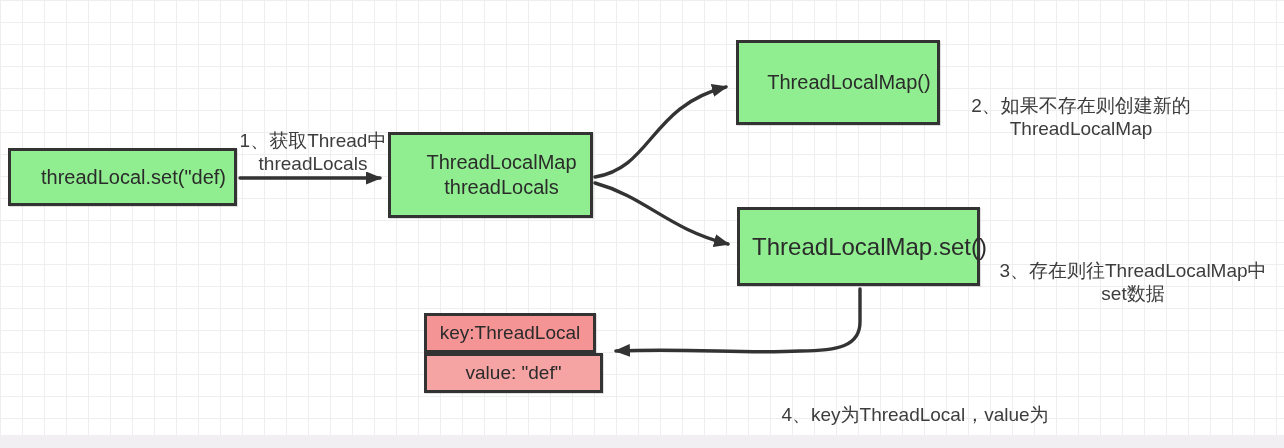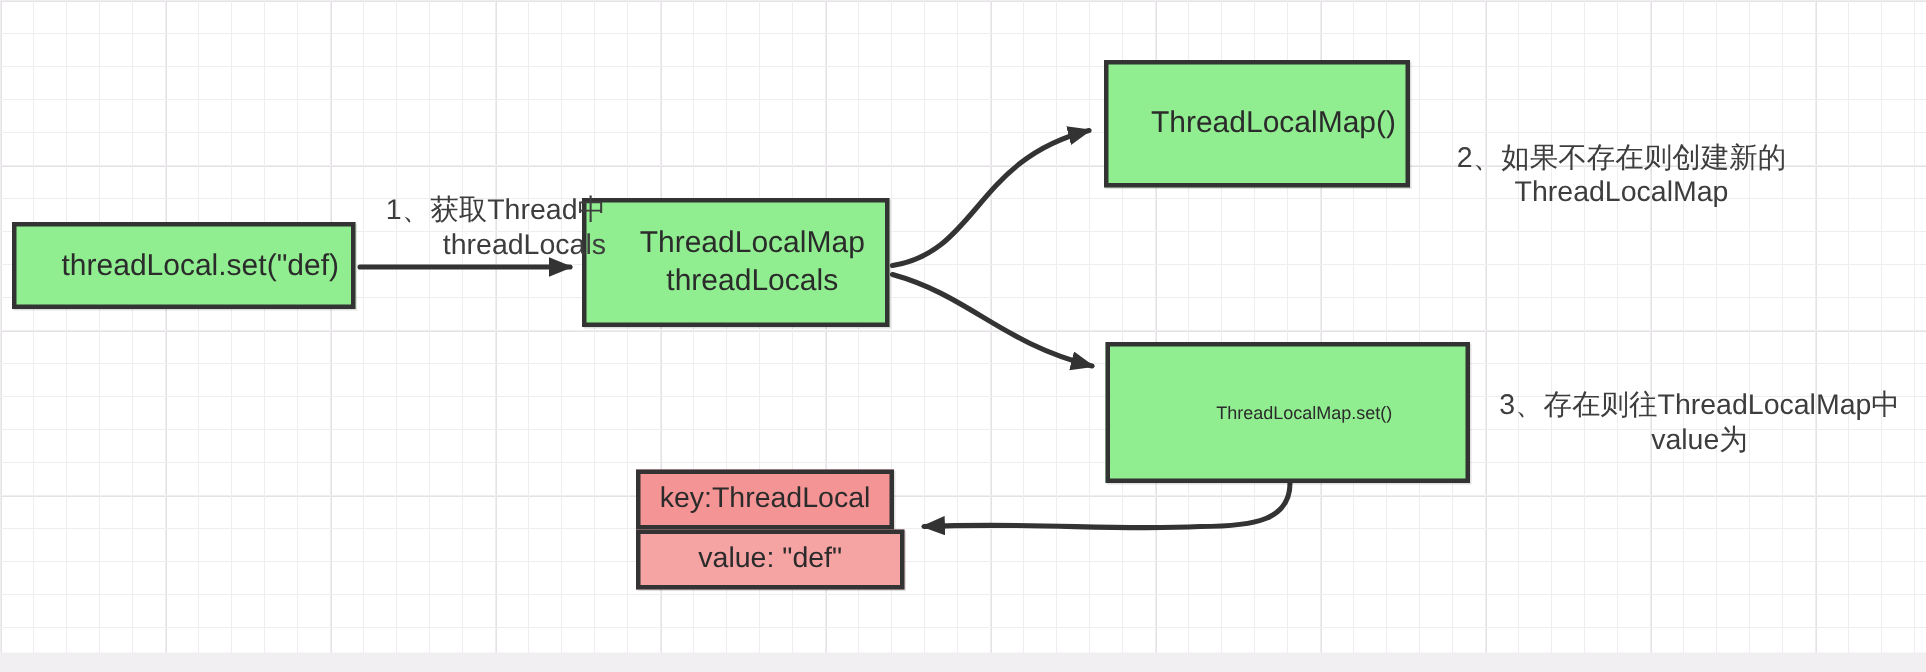--- a/index.html
+++ b/index.html
@@ -27,29 +27,29 @@
   .node{
     position:absolute;display:flex;flex-direction:column;align-items:center;
     justify-content:center;border:3px solid var(--border);
     color:var(--node-text);text-align:center;line-height:1.25;
     box-shadow:1px 1px 0 rgba(0,0,0,.12);
   }
   .green{background:var(--node-green);padding-left:22px;}
   .node-set{left:8px;top:148px;width:229px;height:58px;font-size:20px;}
   .node-map{left:388px;top:132px;width:205px;height:86px;font-size:20px;}
   .node-newmap{left:736px;top:40px;width:204px;height:85px;font-size:20px;}
-  .node-mapset{left:737px;top:207px;width:243px;height:94px;font-size:12px;margin-top:21px;}
+  .node-mapset{left:737px;top:207px;width:243px;height:79px;font-size:24px;}
   .node-key{left:424px;top:313px;width:172px;height:40px;font-size:19px;background:var(--node-pink);}
   .node-value{left:424px;top:353px;width:179px;height:40px;font-size:19px;background:var(--node-pink-light);}
   .node-entry{left:440px;top:393px;width:148px;height:39px;font-size:19px;background:var(--node-red);}
   .annotation{
     position:absolute;color:var(--annotation-text);text-align:center;
     font-size:19px;line-height:1.22;margin-top:36px;
   }
-  .a1{left:222px;top:93px;width:182px;text-align:right;}
+  .a1{left:222px;top:93px;width:182px;}
   .a2{left:946px;top:58px;width:270px;}
   .a3{left:983px;top:223px;width:300px;}
   .a4{left:752px;top:367px;width:326px;}
   svg.arrows{position:absolute;left:0;top:0;pointer-events:none;}
   svg.arrows path.link{fill:none;stroke:var(--arrow);stroke-width:3.4px;stroke-linecap:round;}
   svg.arrows .head{fill:var(--arrow);}
 </style>
 </head>
 <body>
 
@@ -100,19 +100,20 @@
     <div>threadLocals</div>
   </div>
 
   <div class="annotation a2">
     <div>2、如果不存在则创建新的</div>
     <div>ThreadLocalMap</div>
   </div>
 
   <div class="annotation a3">
     <div>3、存在则往ThreadLocalMap中</div>
-    <div>value为</div>
+    <div>set数据</div>
   </div>
 
   <div class="annotation a4">
+    <div>4、key为ThreadLocal，value为</div>
   </div>
 
 </div>
 
 </body></html>

